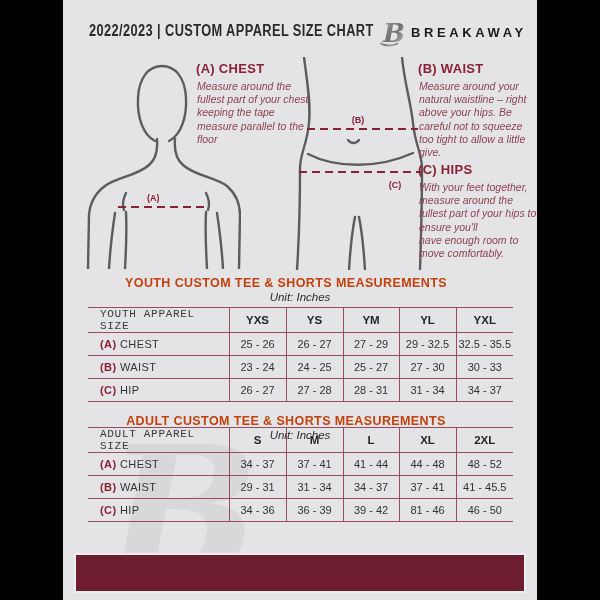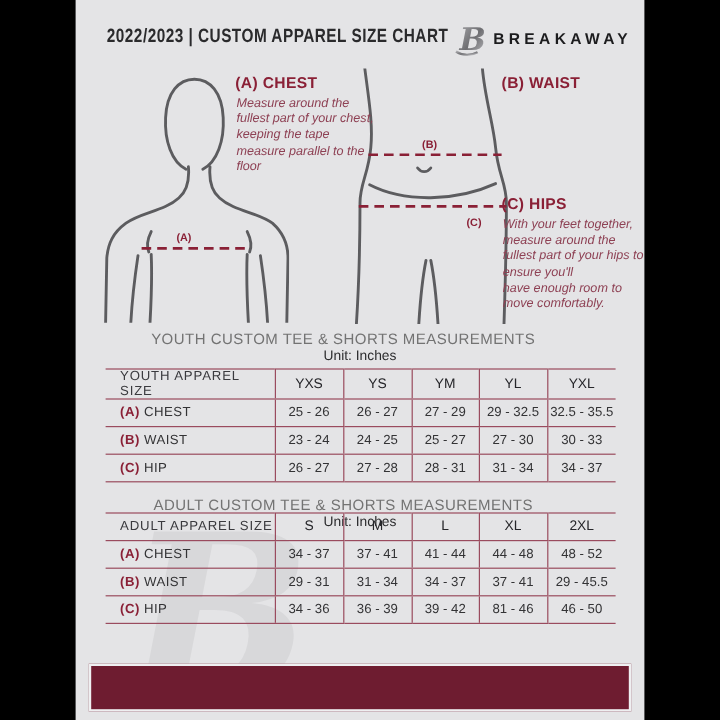--- a/index.html
+++ b/index.html
@@ -31,45 +31,45 @@
     position:absolute; font-weight:700; font-size:13px; letter-spacing:.3px; color:#8A2036;
   }
   .guide-desc {
     position:absolute; font-style:italic; font-size:10.5px; line-height:13.2px;
     color:#8E4154; white-space:pre-line;
   }
 
   
   .section-title {
     position:absolute; left:0; width:446px; text-align:center;
-    font-weight:400; font-size:12.5px; letter-spacing:.4px; color:#737373;
+    font-weight:700; font-size:12.5px; letter-spacing:.4px; color:#c2410c;
   }
   .section-unit {
     position:absolute; left:0; width:474px; text-align:center;
-    font-size:11.5px; color:#2C2C2E;
+    font-style:italic; font-size:11.5px; color:#2C2C2E;
   }
 
   
   table.size-table {
     position:absolute; left:25px; width:425px;
     border-collapse:collapse; table-layout:fixed;
     border-top:1.5px solid #9A4B5E;
   }
   .size-table th, .size-table td {
     height:23px; padding:0; border-bottom:1.5px solid #9A4B5E;
   }
   .size-table th:not(:first-child), .size-table td:not(:first-child) {
     border-left:1.5px solid #9A4B5E;
   }
   .size-table th.size-head {
-    font-weight:400; font-size:11.5px; color:#26262A; text-align:center;
+    font-weight:700; font-size:11.5px; color:#26262A; text-align:center;
   }
   .size-table th.label-head {
     font-weight:400; font-size:11px; letter-spacing:.7px; color:#3A3A3E;
-    text-align:left; padding-left:12px;
+    text-align:left; padding-left:12px;font-family:Liberation Mono, monospace;
   }
   .size-table td.row-label {
     text-align:left; padding-left:12px; font-size:11px; letter-spacing:.4px; color:#333335;
   }
   .size-table td.row-label .row-key { color:#8A2036; font-weight:700; }
   .size-table td.value-cell { text-align:center; font-size:11px; color:#333335;margin-top:11px; }
 
   
   .watermark {
     position:absolute; left:44px; top:422px; z-index:0;
@@ -135,20 +135,21 @@
     <path d="M15 72 H126" stroke="#8A2036" stroke-width="2.2" stroke-dasharray="8 5" fill="none"></path>
     <path d="M7 115 H130" stroke="#8A2036" stroke-width="2.2" stroke-dasharray="8 5" fill="none"></path>
     <text x="66" y="66" text-anchor="middle" font-size="9" font-weight="700" fill="#8A2036">(B)</text>
     <text x="103" y="131" text-anchor="middle" font-size="9" font-weight="700" fill="#8A2036">(C)</text>
   </svg>
 
   <div class="guide-heading" style="left:133px; top:61px;">(A) CHEST</div>
   <div class="guide-desc" style="left:134px; top:80px; width:118px;">Measure around the fullest part of your chest, keeping the tape measure parallel to the floor</div>
 
   <div class="guide-heading" style="left:355px; top:61px;">(B) WAIST</div>
+  <div class="guide-desc" style="left:356px; top:80px; width:112px;">Measure around your natural waistline – right above your hips. Be careful not to squeeze too tight to allow a little give.</div>
 
   <div class="guide-heading" style="left:355px; top:162px;">(C) HIPS</div>
   <div class="guide-desc" style="left:356px; top:181px; width:120px;">With your feet together, measure around the fullest part of your hips to ensure you'll
 have enough room to move comfortably.</div>
 
   <div class="section-title" style="top:276px;">YOUTH CUSTOM TEE &amp; SHORTS MEASUREMENTS</div>
   <div class="section-unit" style="top:291px;">Unit: Inches</div>
 
   <table class="size-table" style="top:307px;">
     <colgroup>
@@ -223,21 +224,21 @@
       <td class="value-cell">41 - 44</td>
       <td class="value-cell">44 - 48</td>
       <td class="value-cell">48 - 52</td>
     </tr>
     <tr>
       <td class="row-label"><span class="row-key">(B)</span> <span>WAIST</span></td>
       <td class="value-cell">29 - 31</td>
       <td class="value-cell">31 - 34</td>
       <td class="value-cell">34 - 37</td>
       <td class="value-cell">37 - 41</td>
-      <td class="value-cell">29 - 45.5</td>
+      <td class="value-cell">41 - 45.5</td>
     </tr>
     <tr>
       <td class="row-label"><span class="row-key">(C)</span> <span>HIP</span></td>
       <td class="value-cell">34 - 36</td>
       <td class="value-cell">36 - 39</td>
       <td class="value-cell">39 - 42</td>
       <td class="value-cell">81 - 46</td>
       <td class="value-cell">46 - 50</td>
     </tr>
   </tbody>

